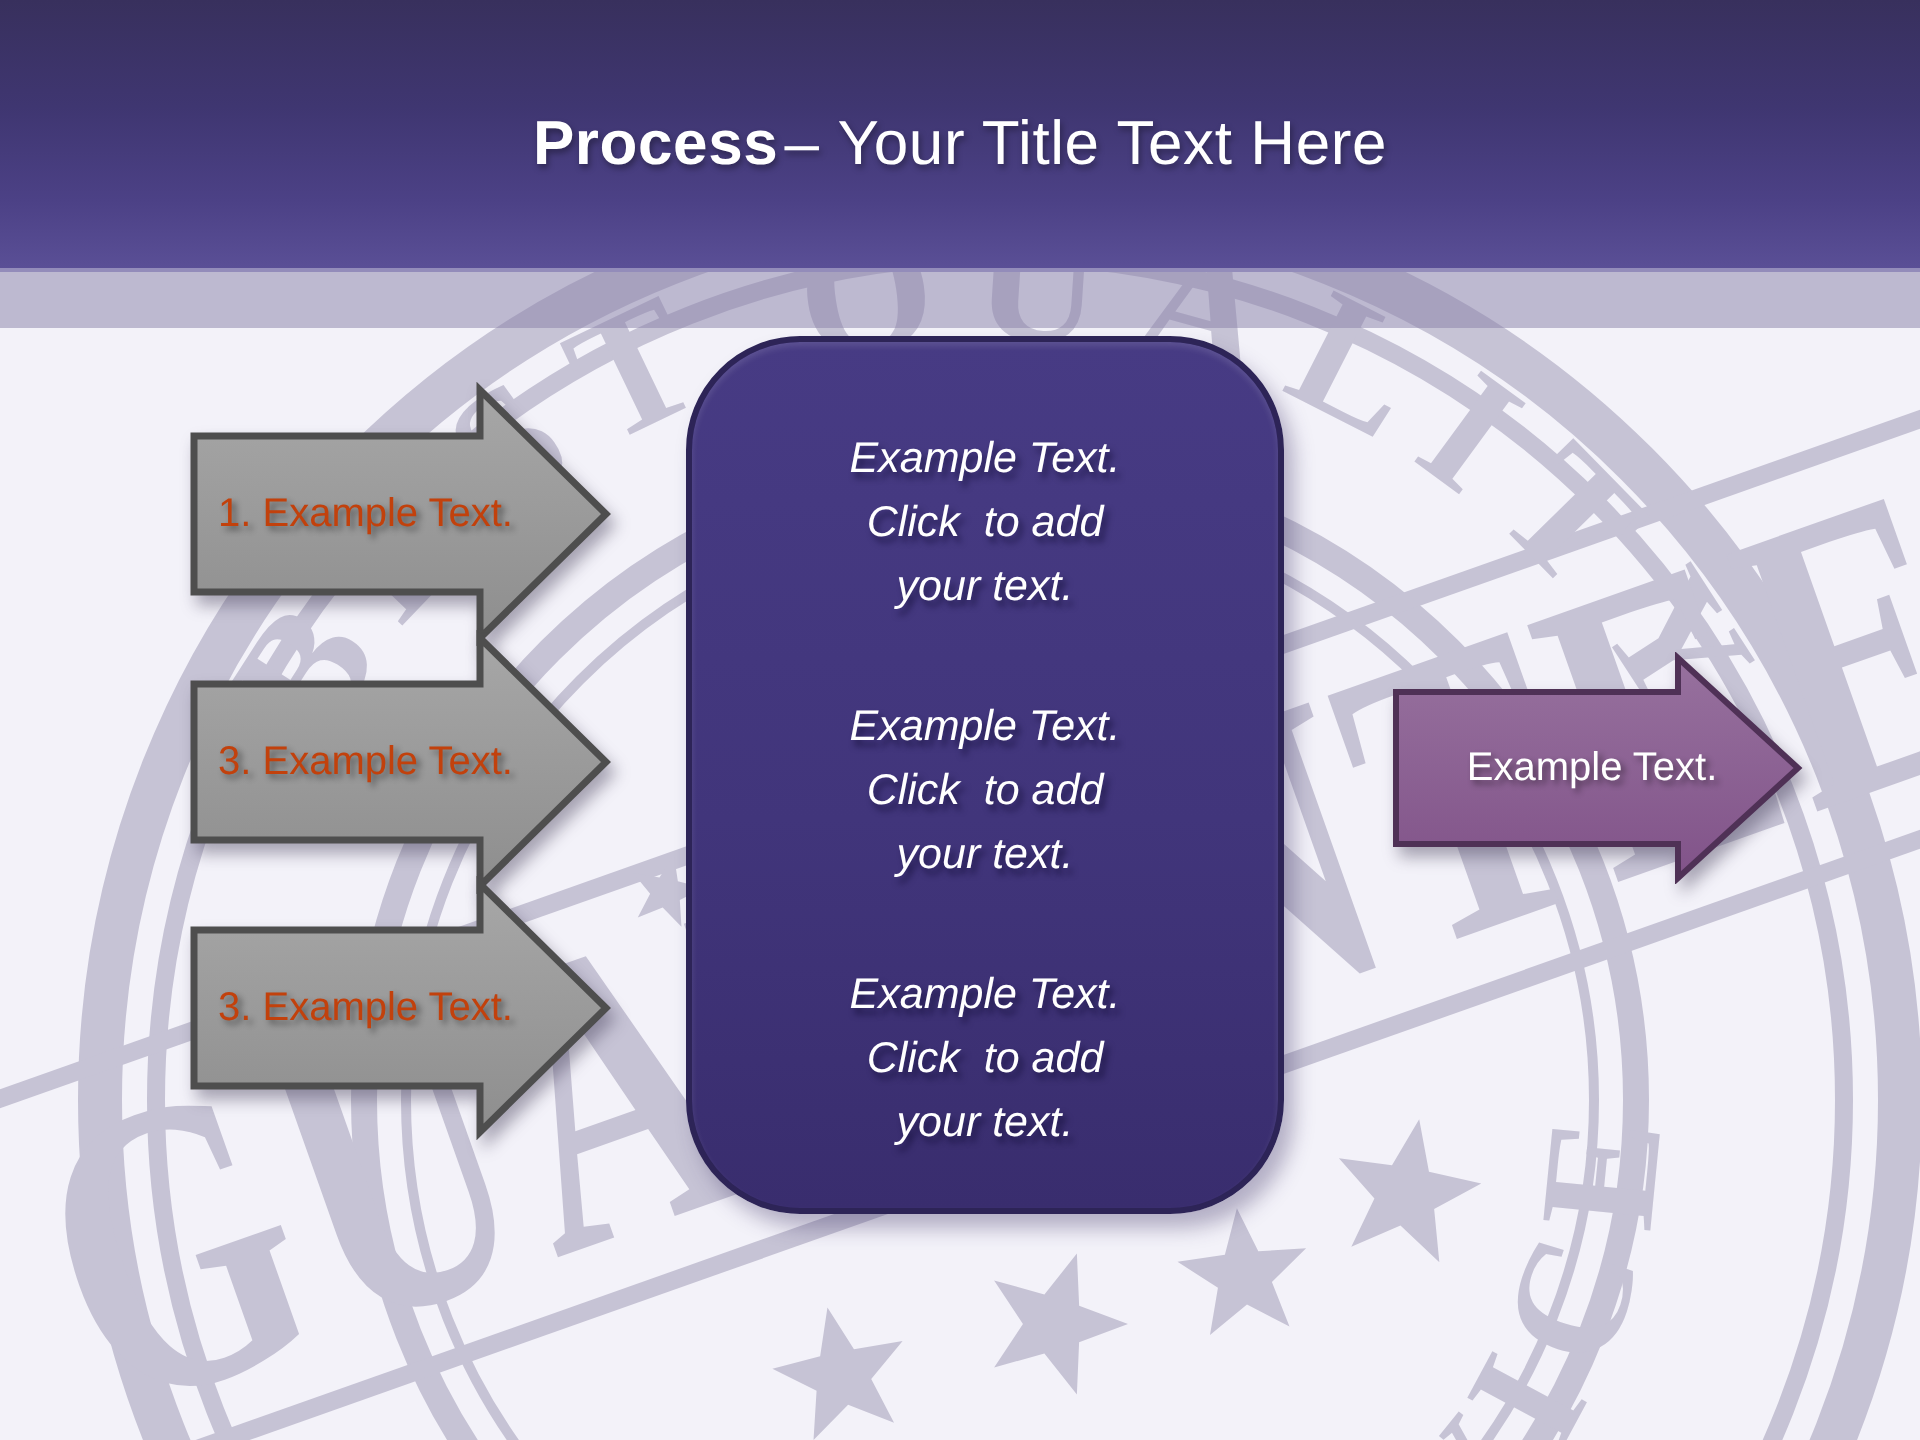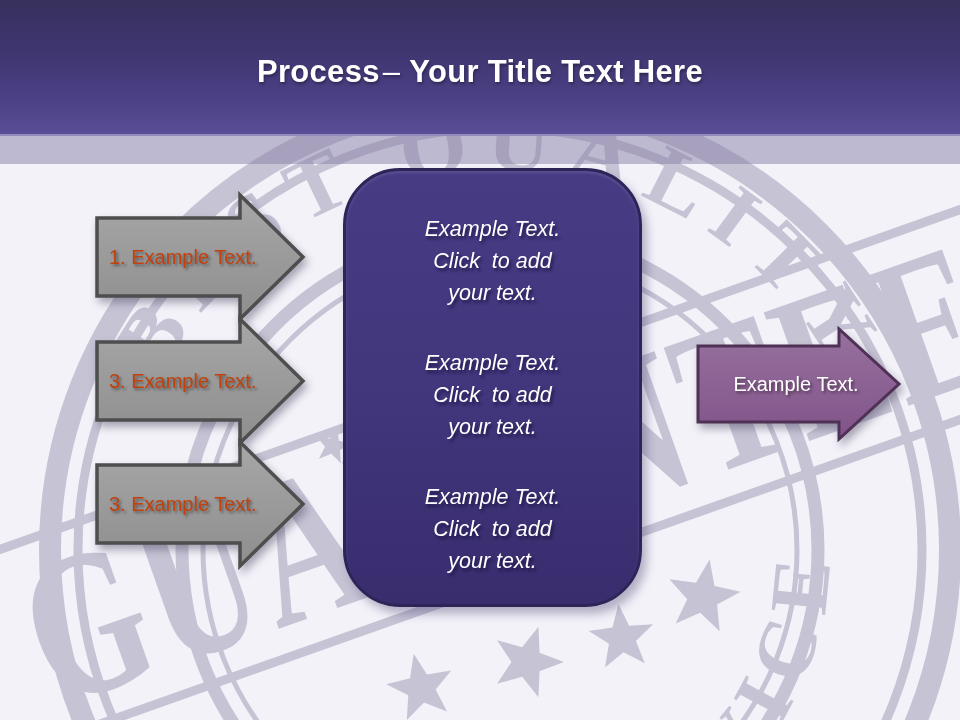--- a/index.html
+++ b/index.html
@@ -23,21 +23,21 @@
     box-sizing:border-box;
   }
   .title{
     position:absolute; left:0; top:54px; width:960px;
     text-align:center; color:#ffffff; font-size:31px; letter-spacing:.3px;
     text-shadow:1px 2px 3px rgba(0,0,0,.35);
     white-space:nowrap;
   }
   .title .tb{font-weight:bold; margin-right:3px;}
   .title .ts{font-weight:normal; margin-right:9px;}
-  .title .tr{font-weight:bold;}
+  .title .tr{font-weight:normal;}
   
   .step{position:absolute; left:95px; width:212px; height:132px; z-index:4;}
   .step svg, .result svg{display:block; filter:drop-shadow(3px 5px 4px rgba(70,65,90,.45));}
   .step-label{
     position:absolute; left:14px; top:52px; width:158px; height:28px;
     color:#c2410c; font-size:20px; line-height:28px; text-align:left;
     text-shadow:2px 2px 3px rgba(0,0,0,.45); white-space:nowrap;
   }
   .step1{top:191px;} .step2{top:315px;} .step3{top:438px;}
   

